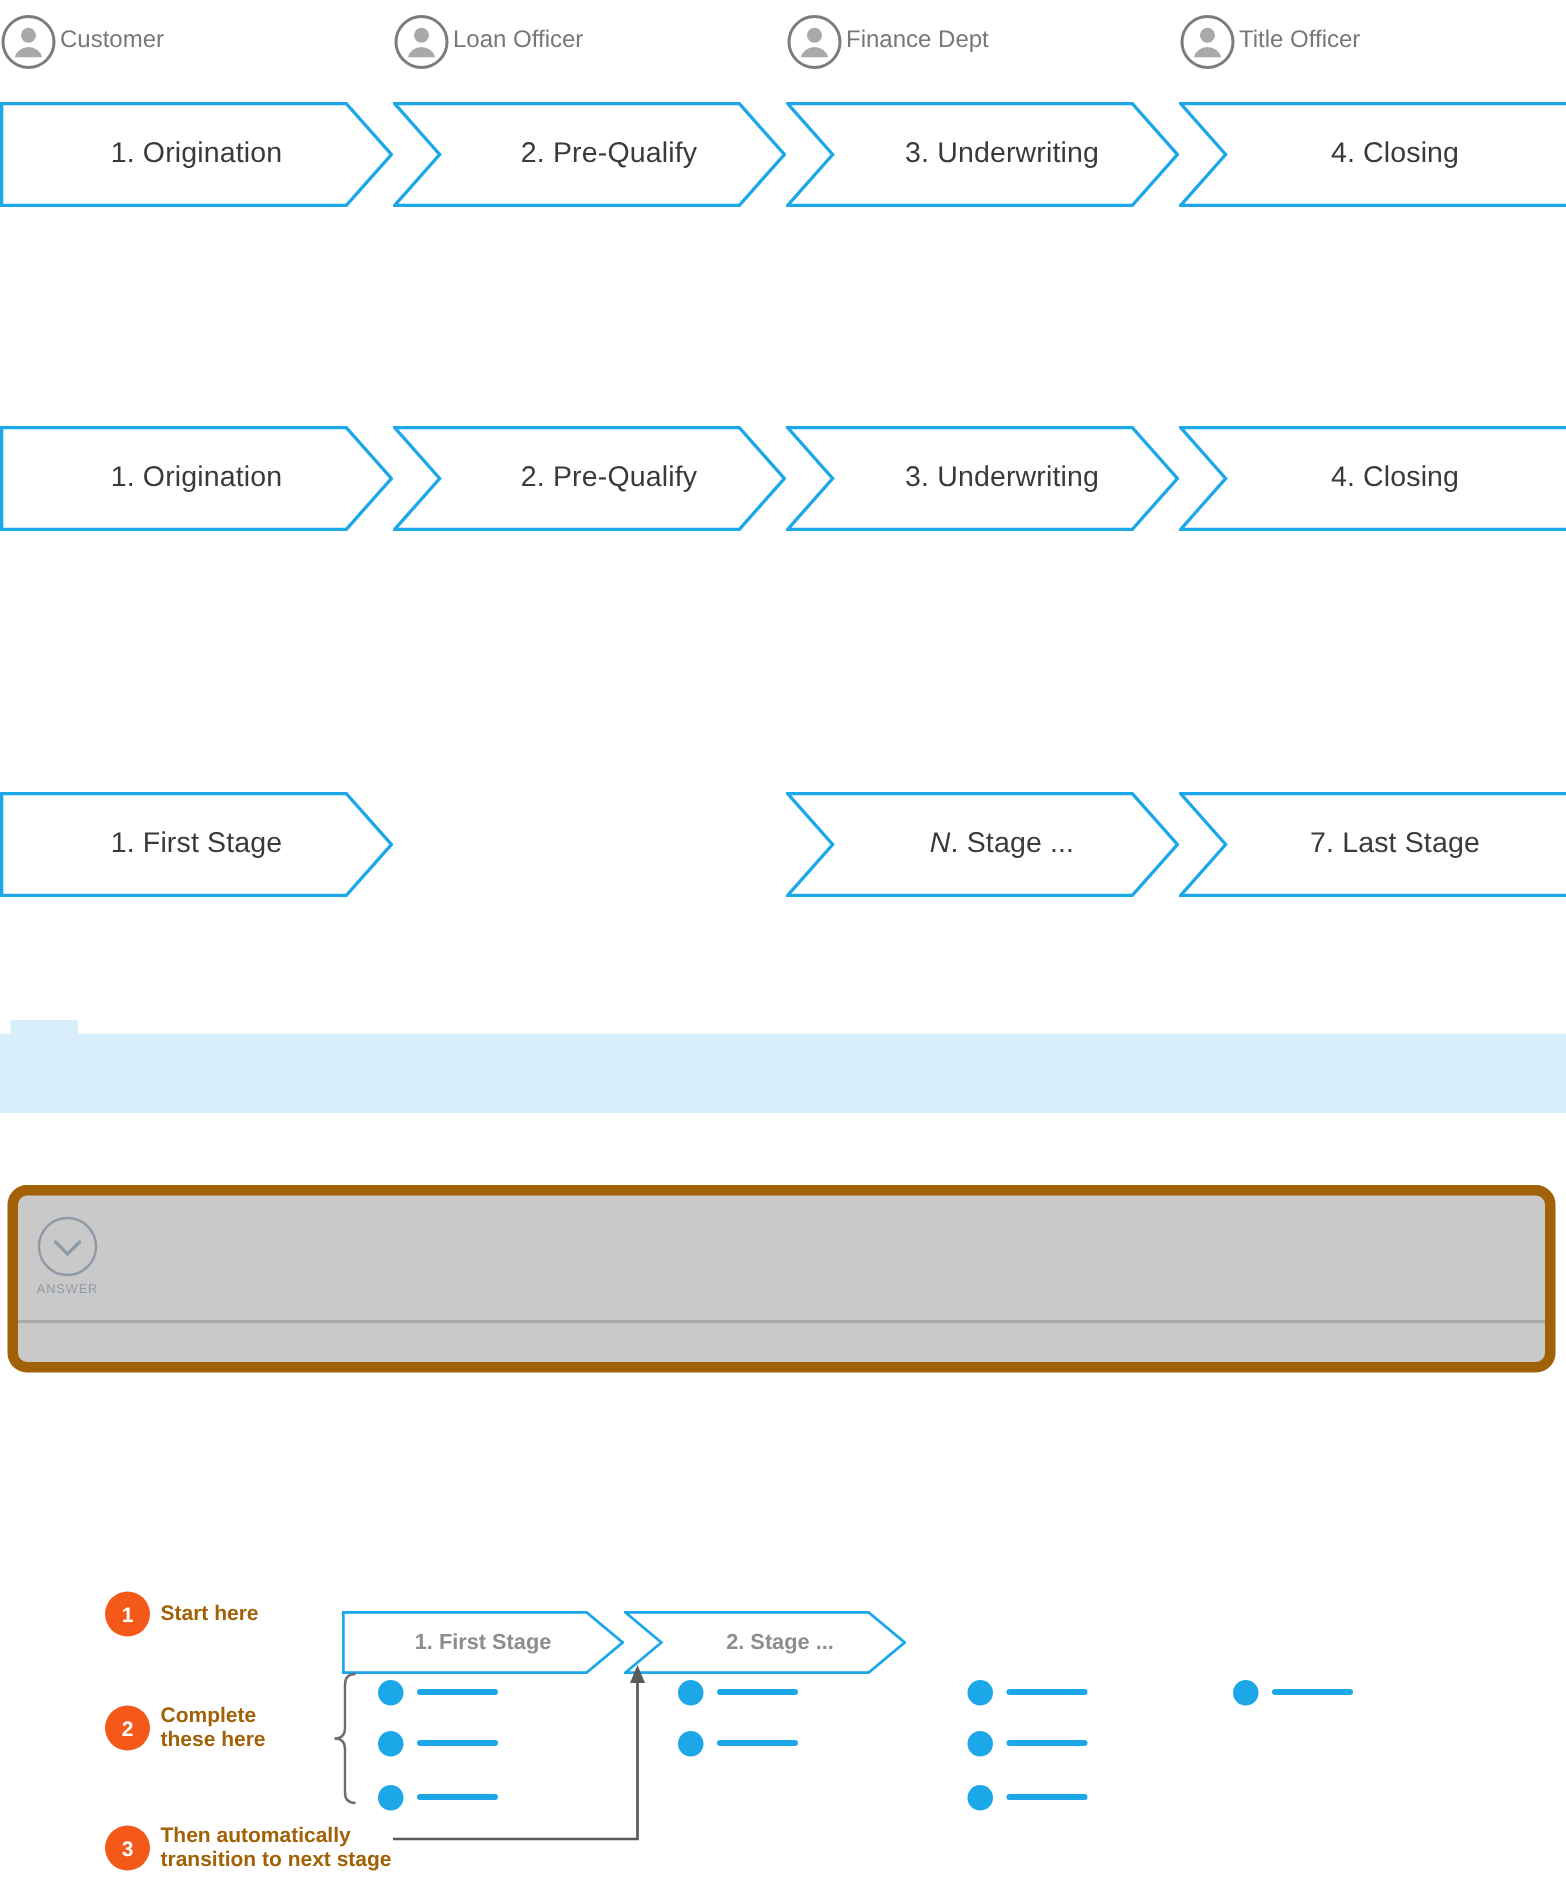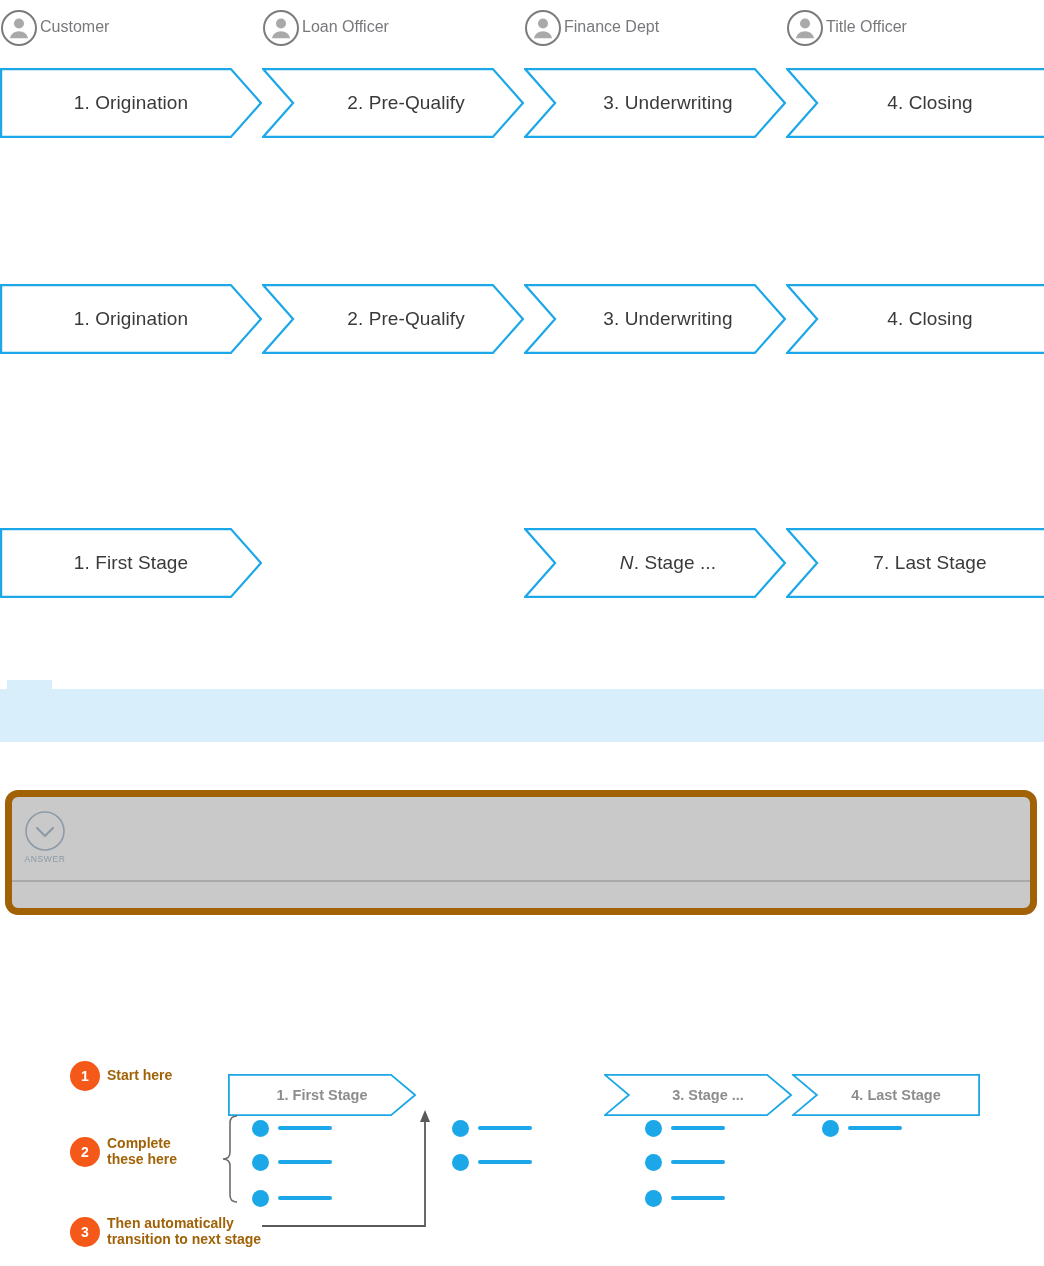--- a/index.html
+++ b/index.html
@@ -343,31 +343,25 @@
       <span class="bullet" style="background: rgb(244, 89, 26);">3</span>
       <span class="ntext">Then automatically
 transition to next stage</span>
     </div>
     <div class="stage" style="left: 228px; top: 18px; width: 188px; height: 42px;">
       <svg viewBox="0 0 188 42" preserveAspectRatio="none">
         <path d="M 0.9 0.9 L 163.1 0.9 L 187.1 21 L 163.1 41.1 L 0.9 41.1 Z" fill="#ffffff" stroke="#1ba7e8" stroke-width="1.8" stroke-linejoin="miter"></path>
       </svg>
       <div class="mini-stage-label">1. First Stage</div>
     </div>
-    <div class="stage" style="left: 604px; top: 18px; width: 188px; height: 42px;">
+    <div class="stage" style="left: 416px; top: 18px; width: 188px; height: 42px;">
       <svg viewBox="0 0 188 42" preserveAspectRatio="none">
         <path d="M 0.9 0.9 L 163.1 0.9 L 187.1 21 L 163.1 41.1 L 0.9 41.1 L 24.9 21 Z" fill="#ffffff" stroke="#1ba7e8" stroke-width="1.8" stroke-linejoin="miter"></path>
       </svg>
-      <div class="mini-stage-label shift-right">3. Stage ...</div>
-    </div>
-    <div class="stage" style="left: 792px; top: 18px; width: 188px; height: 42px;">
-      <svg viewBox="0 0 188 42" preserveAspectRatio="none">
-        <path d="M 0.9 0.9 L 187.1 0.9 L 187.1 41.1 L 0.9 41.1 L 24.9 21 Z" fill="#ffffff" stroke="#1ba7e8" stroke-width="1.8" stroke-linejoin="miter"></path>
-      </svg>
-      <div class="mini-stage-label shift-right">4. Last Stage</div>
+      <div class="mini-stage-label shift-right">2. Stage ...</div>
     </div>
     <span class="task-dot" style="left: 252px; top: 80px; background: rgb(27, 167, 232);"></span>
     <span class="task-line" style="left: 278px; top: 86px; width: 54px; background: rgb(27, 167, 232);"></span>
     <span class="task-dot" style="left: 252px; top: 114px; background: rgb(27, 167, 232);"></span>
     <span class="task-line" style="left: 278px; top: 120px; width: 54px; background: rgb(27, 167, 232);"></span>
     <span class="task-dot" style="left: 252px; top: 150px; background: rgb(27, 167, 232);"></span>
     <span class="task-line" style="left: 278px; top: 156px; width: 54px; background: rgb(27, 167, 232);"></span>
     <span class="task-dot" style="left: 452px; top: 80px; background: rgb(27, 167, 232);"></span>
     <span class="task-line" style="left: 478px; top: 86px; width: 54px; background: rgb(27, 167, 232);"></span>
     <span class="task-dot" style="left: 452px; top: 114px; background: rgb(27, 167, 232);"></span>

